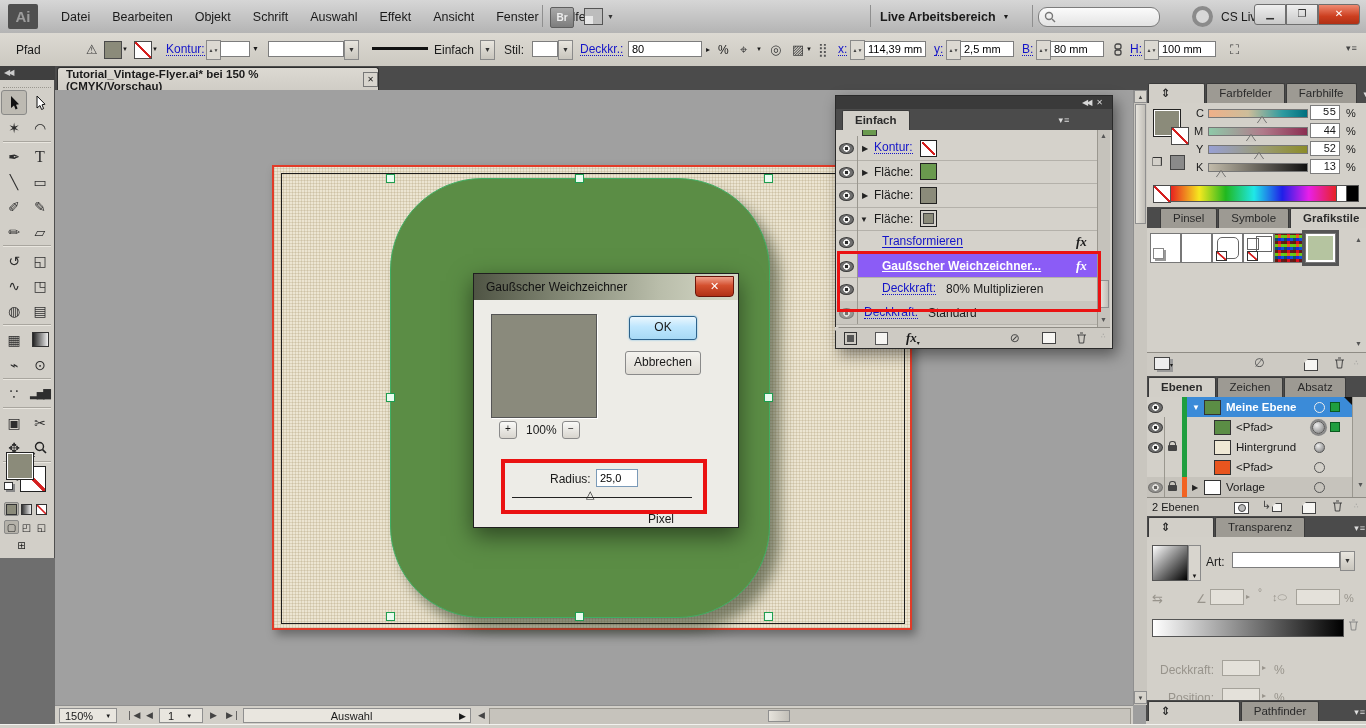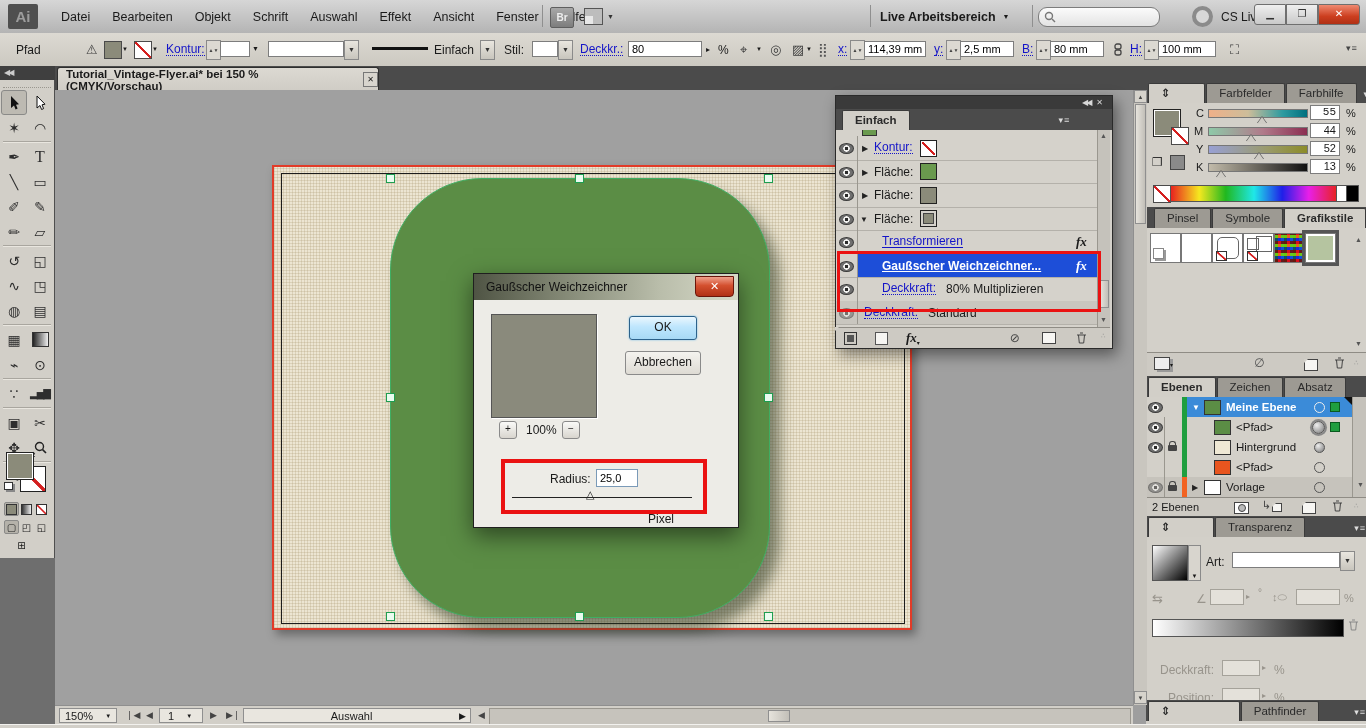--- a/index.html
+++ b/index.html
@@ -115,21 +115,21 @@
   .ptab.active{background:#d2cfc8;font-weight:bold;}
   .flyout{color:#ddd;font-size:9px;letter-spacing:1px;}
   .ap-rows{left:0;top:34px;width:274px;height:197px;background:#d5d2cb;overflow:hidden;}
   .ap-row{position:absolute;left:0;width:274px;height:23.5px;border-bottom:1px solid #b4b1aa;}
   .eyecell{position:absolute;left:0;top:0;width:21px;height:100%;border-right:1px solid #9a978f;}
   .eye{position:absolute;width:13px;height:9px;border:1px solid #3a3a3a;border-radius:50%;
        background:radial-gradient(circle at 50% 50%,#2a2a2a 0 1.5px,#f2f2f0 1.6px 3px,#6f6f6f 3.4px);}
   .exp{position:absolute;font-size:8px;color:#222;}
   .sw{position:absolute;width:15px;height:15px;border:1px solid #222;top:3.5px;}
   .fx{font-style:italic;font-weight:bold;font-family:"Liberation Serif","DejaVu Serif",serif;font-size:13px;}
-  .ap-selected{background:#1d4ed8;color:#fff;border-radius:6px;}
+  .ap-selected{background:#8b5cf6;color:#fff;border-radius:6px;}
   .ap-bottom{left:0;top:231px;width:274px;height:20px;background:#cdcac3;border-top:1px solid #8f8c85;}
   .ap-scroll{position:absolute;right:0;top:0;width:12px;height:197px;background:#c5c2bb;border-left:1px solid #9a978f;}
 
   
   .dock{left:1146px;top:66px;width:220px;height:662px;background:#4b4b4b;}
   .dockpanel{position:absolute;left:0;width:220px;background:#d3d0c9;}
   .tabbar{position:absolute;left:0;width:220px;height:21px;background:#4b4b4b;display:flex;align-items:flex-end;}
   .track{position:absolute;height:7px;border:1px solid #777;}
   .thumbtri{position:absolute;width:0;height:0;border-left:5px solid transparent;border-right:5px solid transparent;
             border-bottom:7px solid #cfccc5;filter:drop-shadow(0 -1px 0 #555);}
@@ -535,21 +535,21 @@
       <span class="chval" style="left:164px;top:56px;">13</span>
       <span class="abs" style="left:200px;top:58px;font-size:11px;">%</span>
 
       <span class="abs swatchbox noneswatch" style="left:7px;top:82px;background-color:#fff;"></span>
       <span class="spectrum" style="left:24px;top:82px;width:166px;"></span>
       <span class="abs" style="left:190px;top:82px;width:10px;height:15px;background:#fff;border:1px solid #555;"></span>
       <span class="abs" style="left:200px;top:82px;width:11px;height:15px;background:#000;border:1px solid #555;"></span>
     </div>
 
     <div class="tabbar" style="top:141px;">
-      <span class="ptab" style="margin-left:8px;">Pinsel</span>
+      <span class="ptab" style="margin-left:14px;">Pinsel</span>
       <span class="ptab">Symbole</span>
       <span class="ptab active">Grafikstile</span>
 
     </div>
     <div class="dockpanel" style="top:162px;height:148px;">
       <span class="stylethumb" style="left:4px;">
           <span class="abs" style="left:2px;top:14px;width:9px;height:9px;border:1px solid #888;background:#fff;box-shadow:2px 2px 0 #999;"></span>
         </span>
       <span class="stylethumb" style="left:35px;"></span>
       <span class="stylethumb" style="left:66px;">

